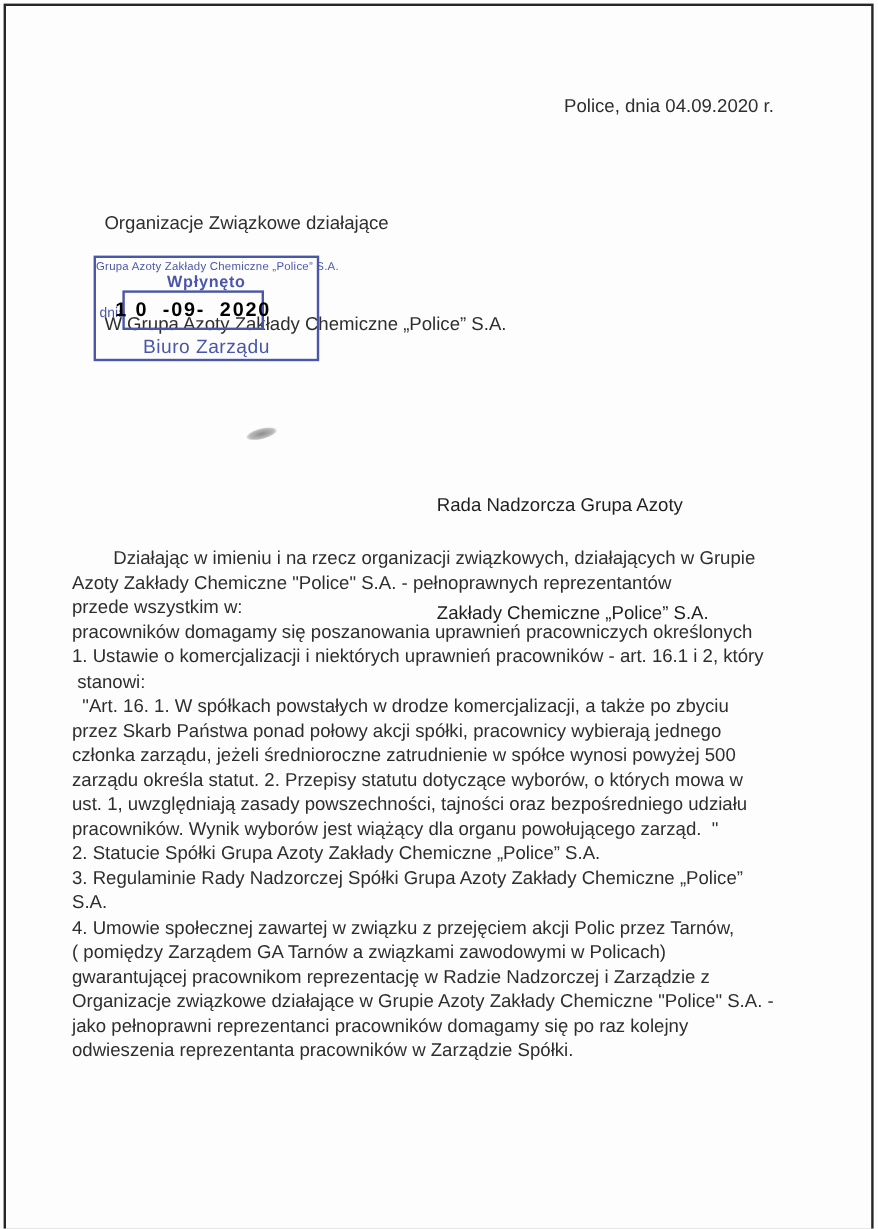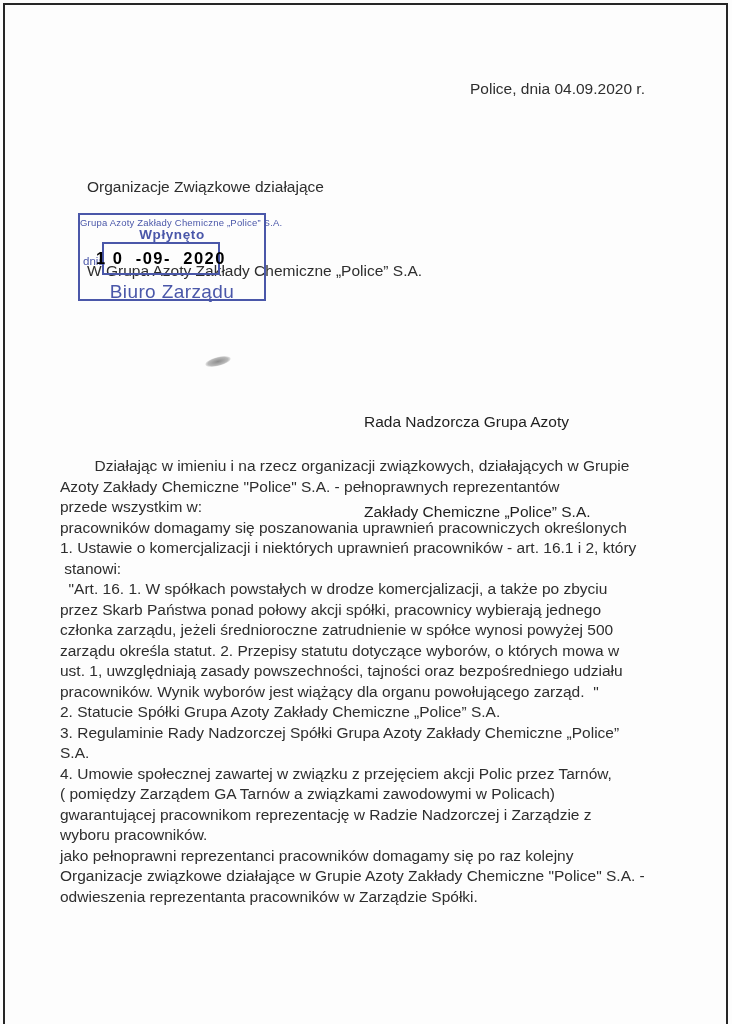--- a/index.html
+++ b/index.html
@@ -75,21 +75,21 @@
     font-size: 16.5px;
     font-weight: bold;
     letter-spacing: 1.5px;
     color: #000000;
     white-space: pre;
   }
   .stamp-office {
     position: absolute;
     left: 0; right: 0; top: 66px;
     text-align: center;
-    font-size: 19px;
+    font-size: 16px;
     letter-spacing: 0.4px;
   }
   
   .smudge {
     position: absolute;
     left: 205px; top: 357px;
     width: 26px; height: 9px;
     background: radial-gradient(ellipse at center, #8d8d8d 0%, #b9b9b9 55%, rgba(255,255,255,0) 78%);
     transform: rotate(-14deg);
     border-radius: 50%;
@@ -156,18 +156,17 @@
       <div class="body-line">członka zarządu, jeżeli średnioroczne zatrudnienie w spółce wynosi powyżej 500</div>
       <div class="body-line">zarządu określa statut. 2. Przepisy statutu dotyczące wyborów, o których mowa w</div>
       <div class="body-line">ust. 1, uwzględniają zasady powszechności, tajności oraz bezpośredniego udziału</div>
       <div class="body-line">pracowników. Wynik wyborów jest wiążący dla organu powołującego zarząd.  "</div>
       <div class="body-line">2. Statucie Spółki Grupa Azoty Zakłady Chemiczne „Police” S.A.</div>
       <div class="body-line">3. Regulaminie Rady Nadzorczej Spółki Grupa Azoty Zakłady Chemiczne „Police”</div>
       <div class="body-line">S.A.</div>
       <div class="body-line">4. Umowie społecznej zawartej w związku z przejęciem akcji Polic przez Tarnów,</div>
       <div class="body-line">( pomiędzy Zarządem GA Tarnów a związkami zawodowymi w Policach)</div>
       <div class="body-line">gwarantującej pracownikom reprezentację w Radzie Nadzorczej i Zarządzie z</div>
-      <div class="body-line">wyboru pracowników.</div>
+      <div class="body-line">Organizacje związkowe działające w Grupie Azoty Zakłady Chemiczne "Police" S.A. -</div>
       <div class="body-line">jako pełnoprawni reprezentanci pracowników domagamy się po raz kolejny</div>
-      <div class="body-line">Organizacje związkowe działające w Grupie Azoty Zakłady Chemiczne "Police" S.A. -</div>
       <div class="body-line">odwieszenia reprezentanta pracowników w Zarządzie Spółki.</div>
     </div>
 </div>
 
 </body></html>

